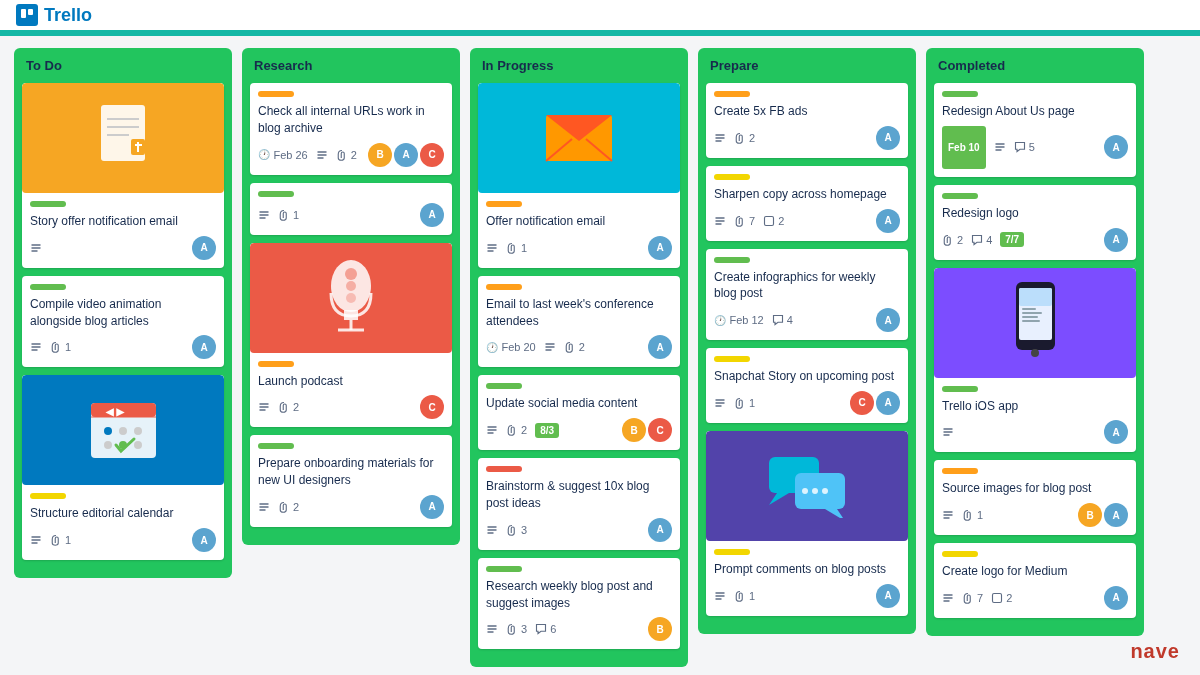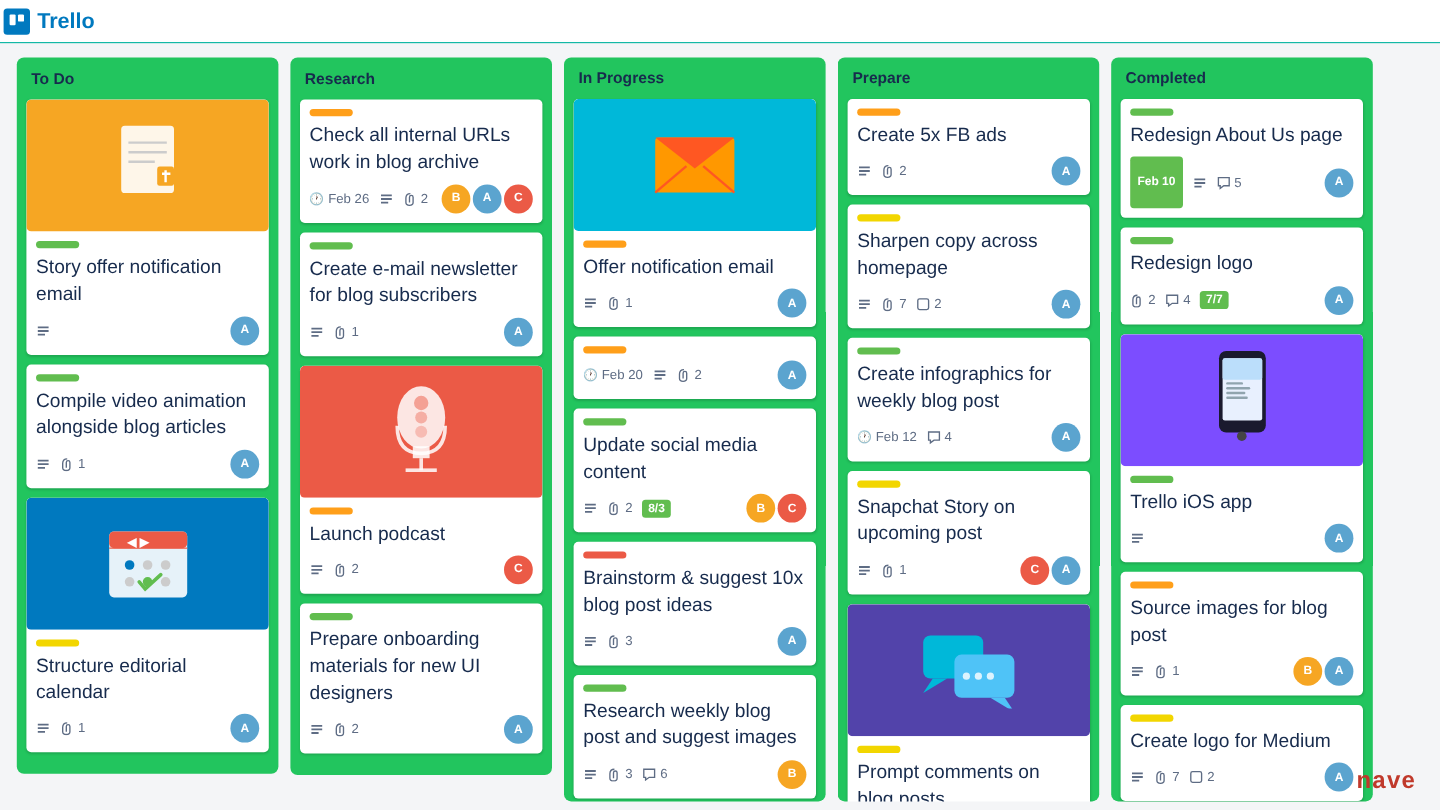--- a/index.html
+++ b/index.html
@@ -6,25 +6,25 @@
     body {
       font-family: -apple-system, BlinkMacSystemFont, 'Segoe UI', sans-serif;
       background: #f4f5f7;
       width: 1200px;
       height: 675px;
       overflow: hidden;
       position: relative;
     }
     .header {
       background: white;
-      padding: 8px 3px;
+      padding: 8px 16px;
       display: flex;
       align-items: center;
       height: 36px;
-      border-bottom: 1px solid #14b8a6;
+      border-bottom: 6px solid #14b8a6;
     }
     .trello-logo {
       display: flex;
       align-items: center;
       gap: 6px;
       font-size: 18px;
       font-weight: bold;
       color: #0079bf;
     }
     .trello-logo .logo-icon {
@@ -81,21 +81,21 @@
       height: 6px;
       border-radius: 3px;
       width: 36px;
       margin-bottom: 6px;
     }
     .label-green { background: #61bd4f; }
     .label-yellow { background: #f2d600; }
     .label-orange { background: #ff9f1a; }
     .label-red { background: #eb5a46; }
     .card-title {
-      font-size: 16px;
+      font-size: 12px;
       color: #172b4d;
       line-height: 1.4;
       margin-bottom: 6px;
       font-weight: 500;
     }
     .card-meta {
       display: flex;
       align-items: center;
       gap: 8px;
       flex-wrap: wrap;
@@ -332,21 +332,20 @@
             </svg> 2</span>
           <div class="avatars">
             <div class="avatar" style="background: rgb(246, 166, 35);">B</div>
             <div class="avatar" style="background: rgb(91, 164, 207);">A</div>
             <div class="avatar" style="background: rgb(235, 90, 70);">C</div>
           </div>
         </div>
       </div>
       <div class="card">
         <div class="card-label label-green"></div>
-        <div class="card-title">Create e-mail newsletter for blog subscribers</div>
         <div class="card-meta">
           <span class="meta-item">
             <svg viewBox="0 0 16 16">
               <line x1="2" y1="4" x2="14" y2="4" stroke="#5e6c84" stroke-width="2"></line>
               <line x1="2" y1="8" x2="14" y2="8" stroke="#5e6c84" stroke-width="2"></line>
               <line x1="2" y1="12" x2="10" y2="12" stroke="#5e6c84" stroke-width="2"></line>
             </svg>
           </span>
           <span class="meta-item"><svg viewBox="0 0 16 16">
               <path d="M8 2 C5 2 3 4 3 7 L3 12 C3 14 5 15 7 15 C9 15 11 14 11 12 L11 6 C11 5 10 4 9 4 C8 4 7 5 7 6 L7 12" stroke="#5e6c84" stroke-width="1.5" fill="none"></path>
@@ -435,20 +434,21 @@
           <span class="meta-item"><svg viewBox="0 0 16 16">
               <path d="M8 2 C5 2 3 4 3 7 L3 12 C3 14 5 15 7 15 C9 15 11 14 11 12 L11 6 C11 5 10 4 9 4 C8 4 7 5 7 6 L7 12" stroke="#5e6c84" stroke-width="1.5" fill="none"></path>
             </svg> 1</span>
           <div class="avatars">
             <div class="avatar" style="background: rgb(91, 164, 207);">A</div>
           </div>
         </div>
       </div>
       <div class="card">
         <div class="card-label label-orange"></div>
+        <div class="card-title">Email to last week's conference attendees</div>
         <div class="card-meta">
           <span class="meta-item"><span class="meta-icon">🕐</span> Feb 20</span>
           <span class="meta-item">
             <svg viewBox="0 0 16 16">
               <line x1="2" y1="4" x2="14" y2="4" stroke="#5e6c84" stroke-width="2"></line>
               <line x1="2" y1="8" x2="14" y2="8" stroke="#5e6c84" stroke-width="2"></line>
               <line x1="2" y1="12" x2="10" y2="12" stroke="#5e6c84" stroke-width="2"></line>
             </svg>
           </span>
           <span class="meta-item"><svg viewBox="0 0 16 16">

